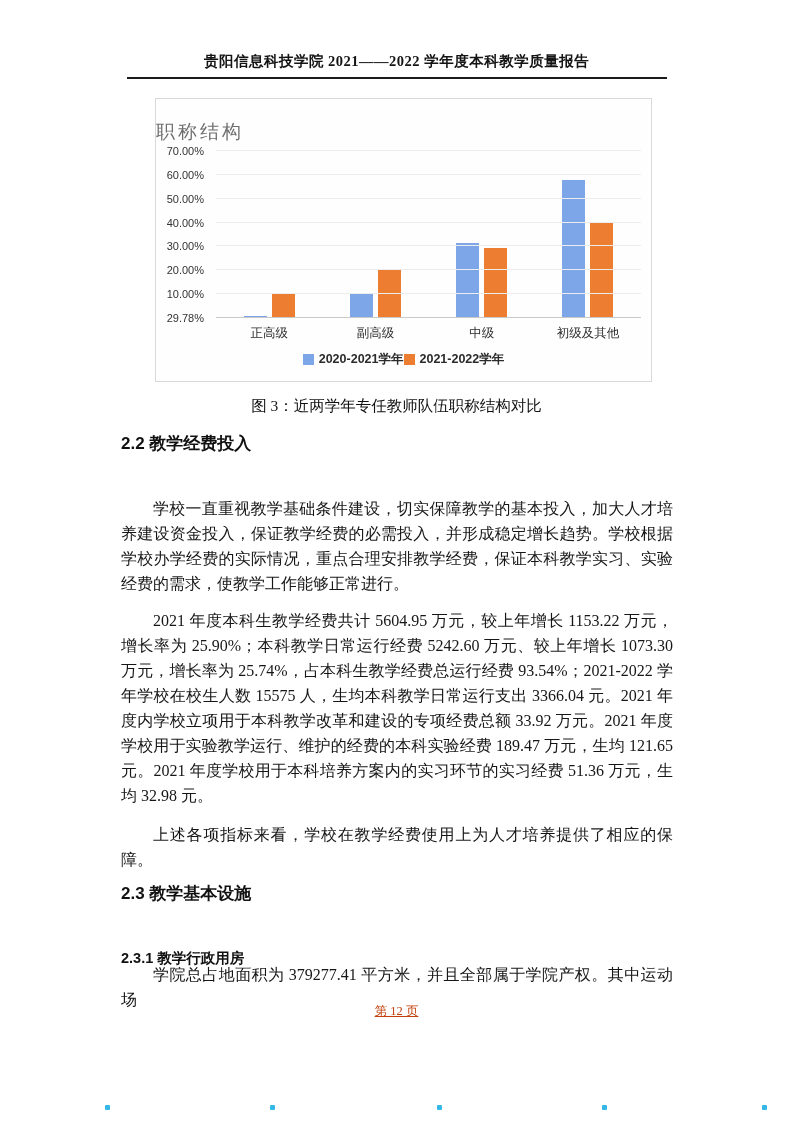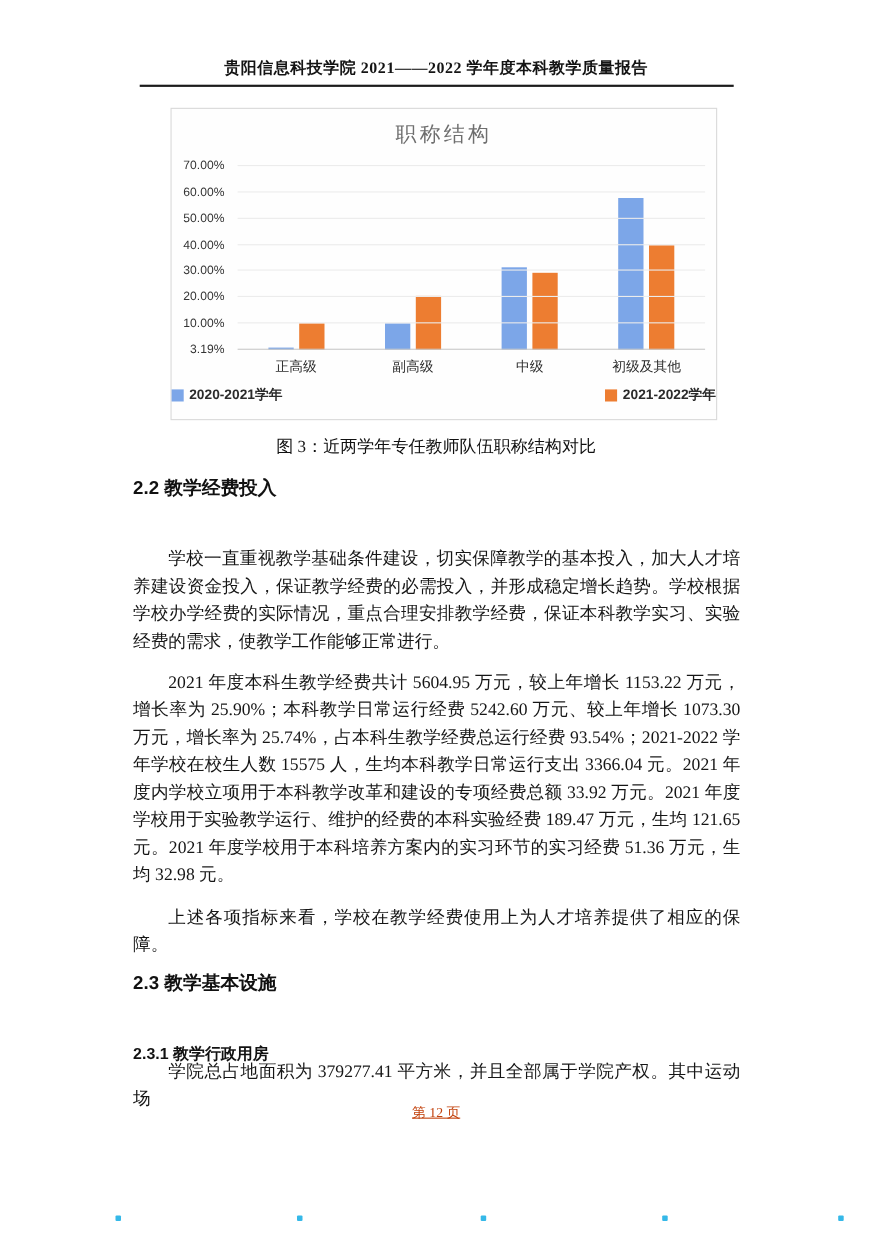--- a/index.html
+++ b/index.html
@@ -35,22 +35,21 @@
   .chart-box {
     position: absolute;
     top: 98px; left: 155px;
     width: 497px; height: 284px;
     background: #fefefe;
     border: 1px solid #d9d9d9;
     font-family: "Liberation Sans", "DejaVu Sans", sans-serif;
   }
   .chart-title {
     position: absolute;
-    top: 10px; left: 0; width: 100%;
-    text-align: center;
+    top: 20px; left: 0; width: 100%;
     font-size: 19px;
     letter-spacing: 3px;
     color: #6e6e6e;
   }
   .chart-plot {
     position: absolute;
     left: 60px; top: 52px;
     width: 425px; height: 167px;
   }
   .gridline {
@@ -99,21 +98,21 @@
     text-align: center;
     font-size: 12.5px;
     color: #2b2b2b;
     font-family: "Liberation Serif", "DejaVu Serif", serif;
   }
   .chart-legend {
     position: absolute;
     left: 0; top: 252px;
     width: 100%;
     display: flex;
-    justify-content: space-between;
+    justify-content: center;
   }
   .legend-item {
     display: flex;
     align-items: center;
     gap: 5px;
     font-size: 12.5px;
     font-weight: bold;
     color: #2b2b2b;
   }
   .legend-swatch {
@@ -181,21 +180,21 @@
 <body>
 
 <div class="page">
 
   <div class="doc-header-text">贵阳信息科技学院 2021——2022 学年度本科教学质量报告</div>
   <div class="doc-header-rule"></div>
 
   <figure class="chart-box">
     <div class="chart-title">职称结构</div>
     <div class="chart-y-axis">
-        <div class="ytick" style="bottom: 0%;">3.19%</div>
+        <div class="ytick" style="bottom: 0%;">29.78%</div>
         <div class="ytick" style="bottom: 14.2857%;">10.00%</div>
         <div class="ytick" style="bottom: 28.5714%;">20.00%</div>
         <div class="ytick" style="bottom: 42.8571%;">30.00%</div>
         <div class="ytick" style="bottom: 57.1429%;">40.00%</div>
         <div class="ytick" style="bottom: 71.4286%;">50.00%</div>
         <div class="ytick" style="bottom: 85.7143%;">60.00%</div>
         <div class="ytick" style="bottom: 100%; margin-top: 15px;">70.00%</div>
       </div>
     <div class="chart-plot">
       <div class="chart-bars">

